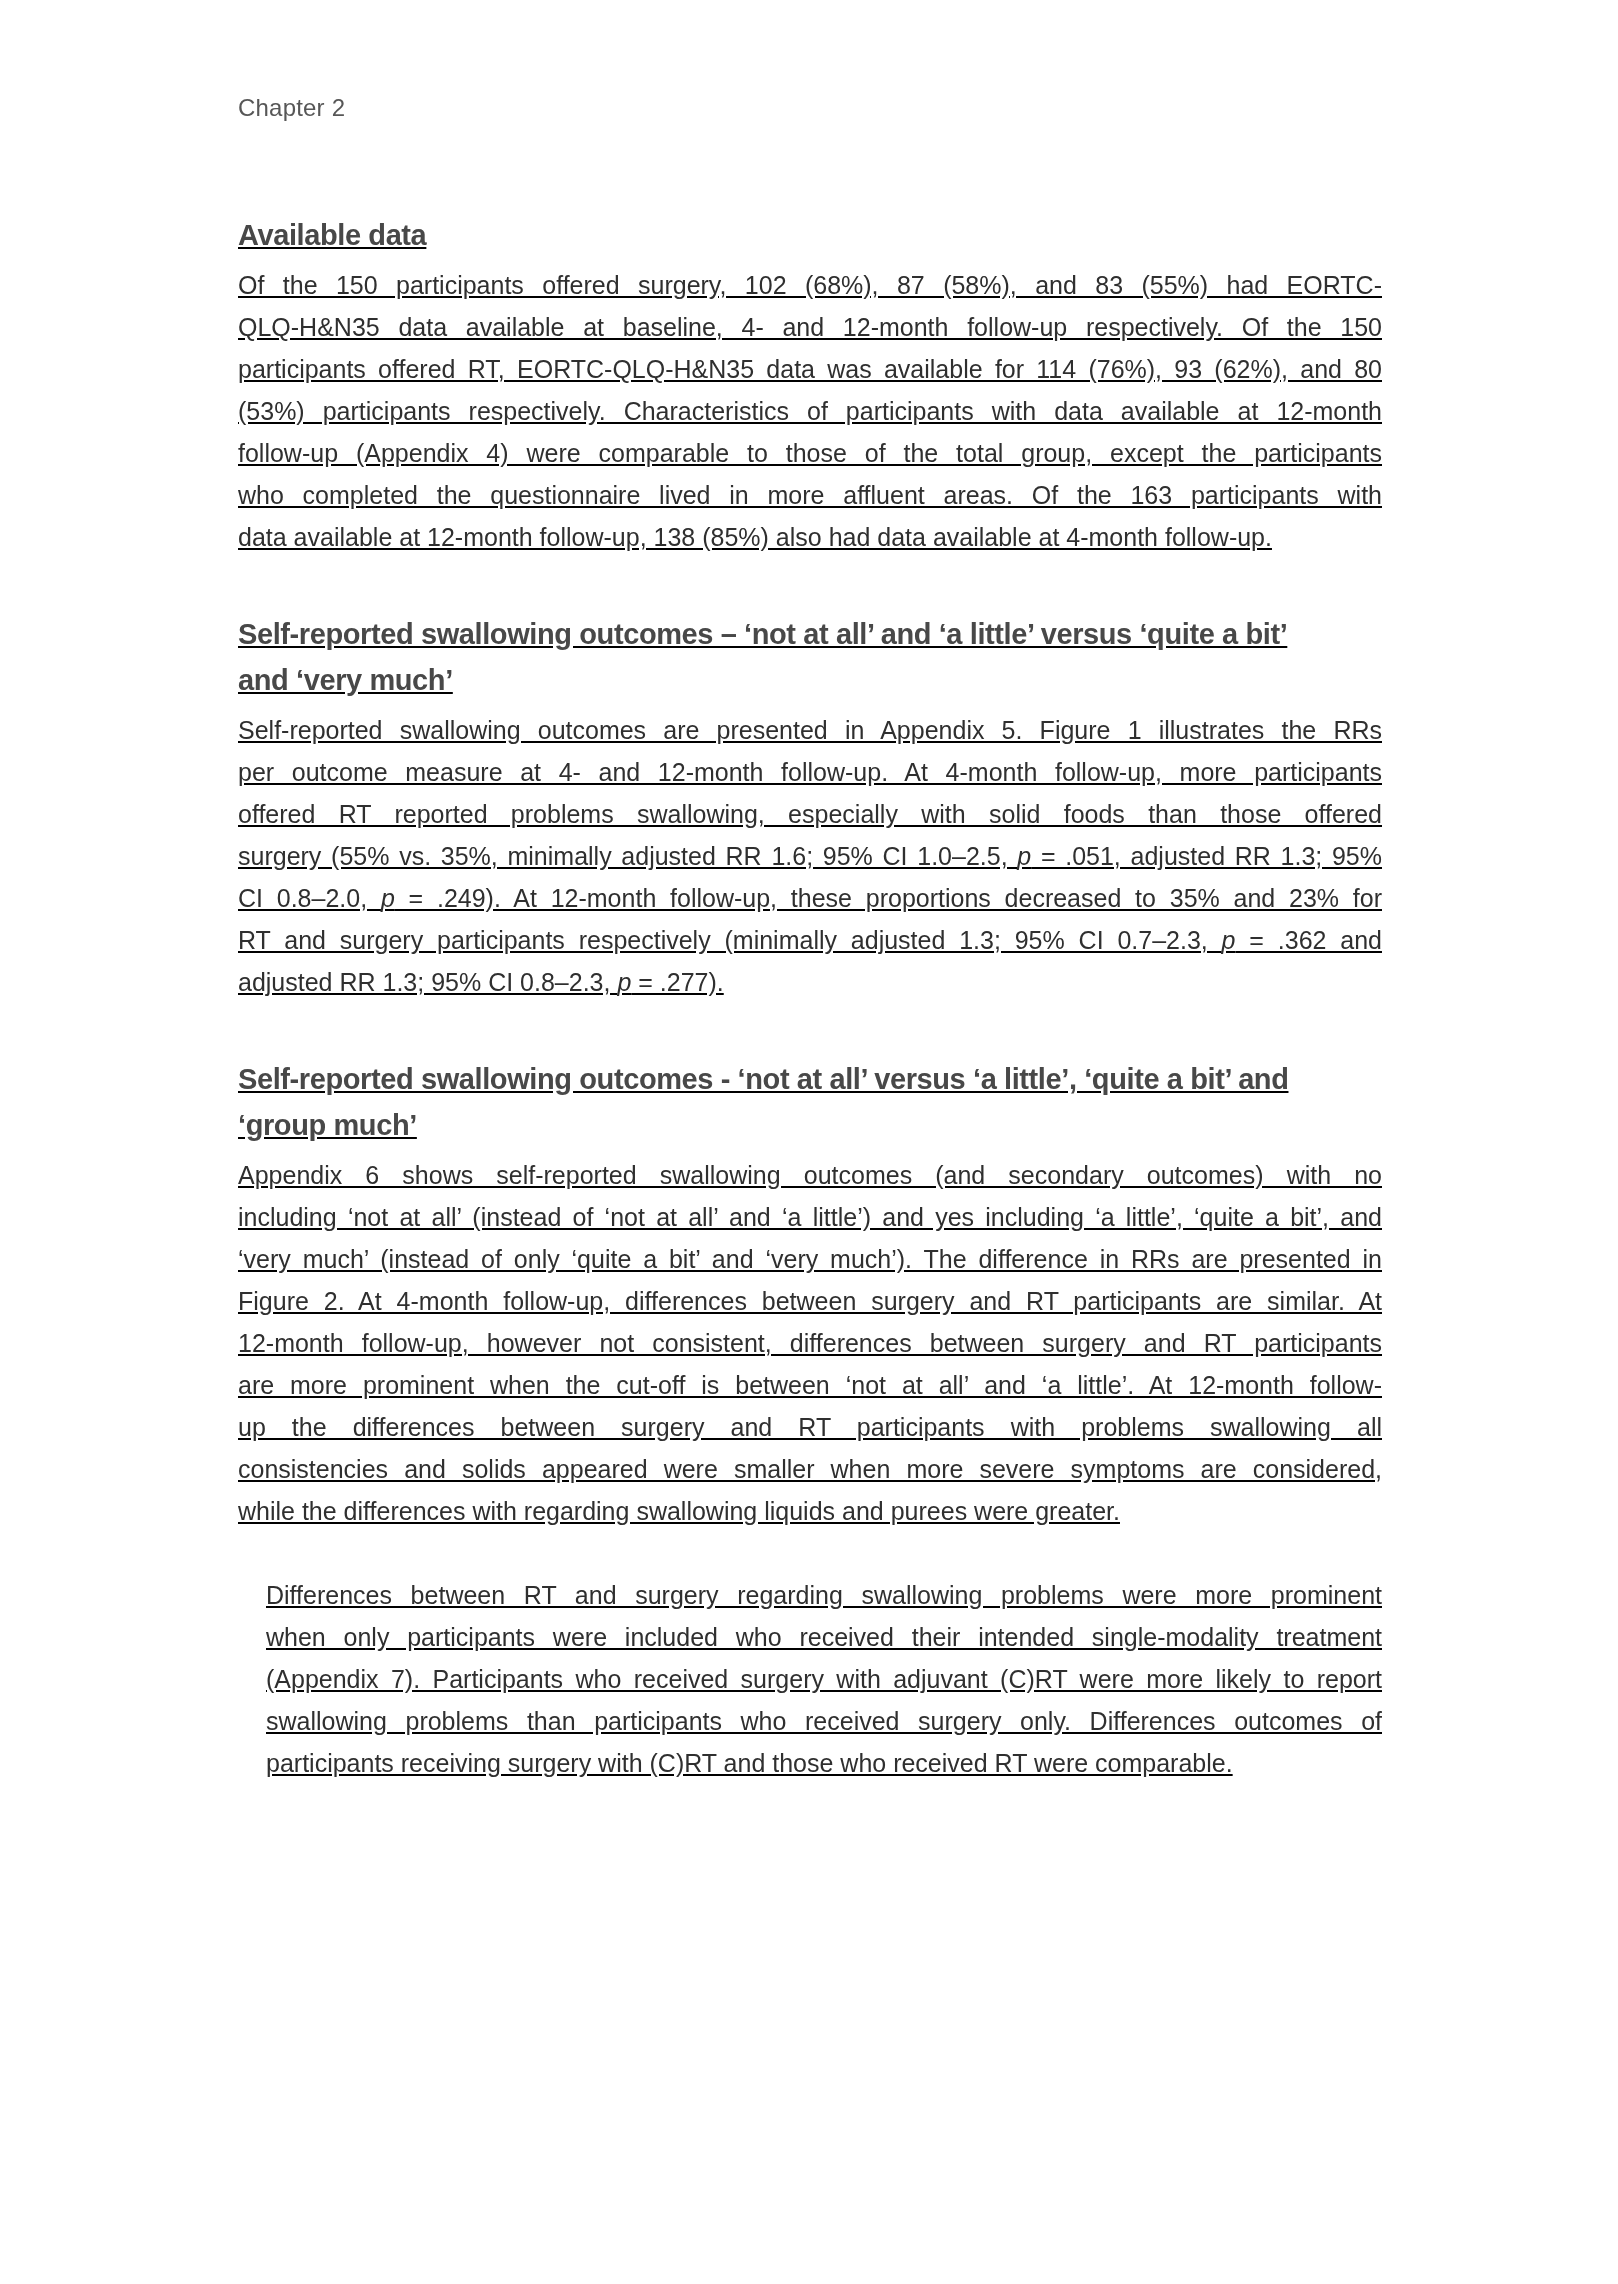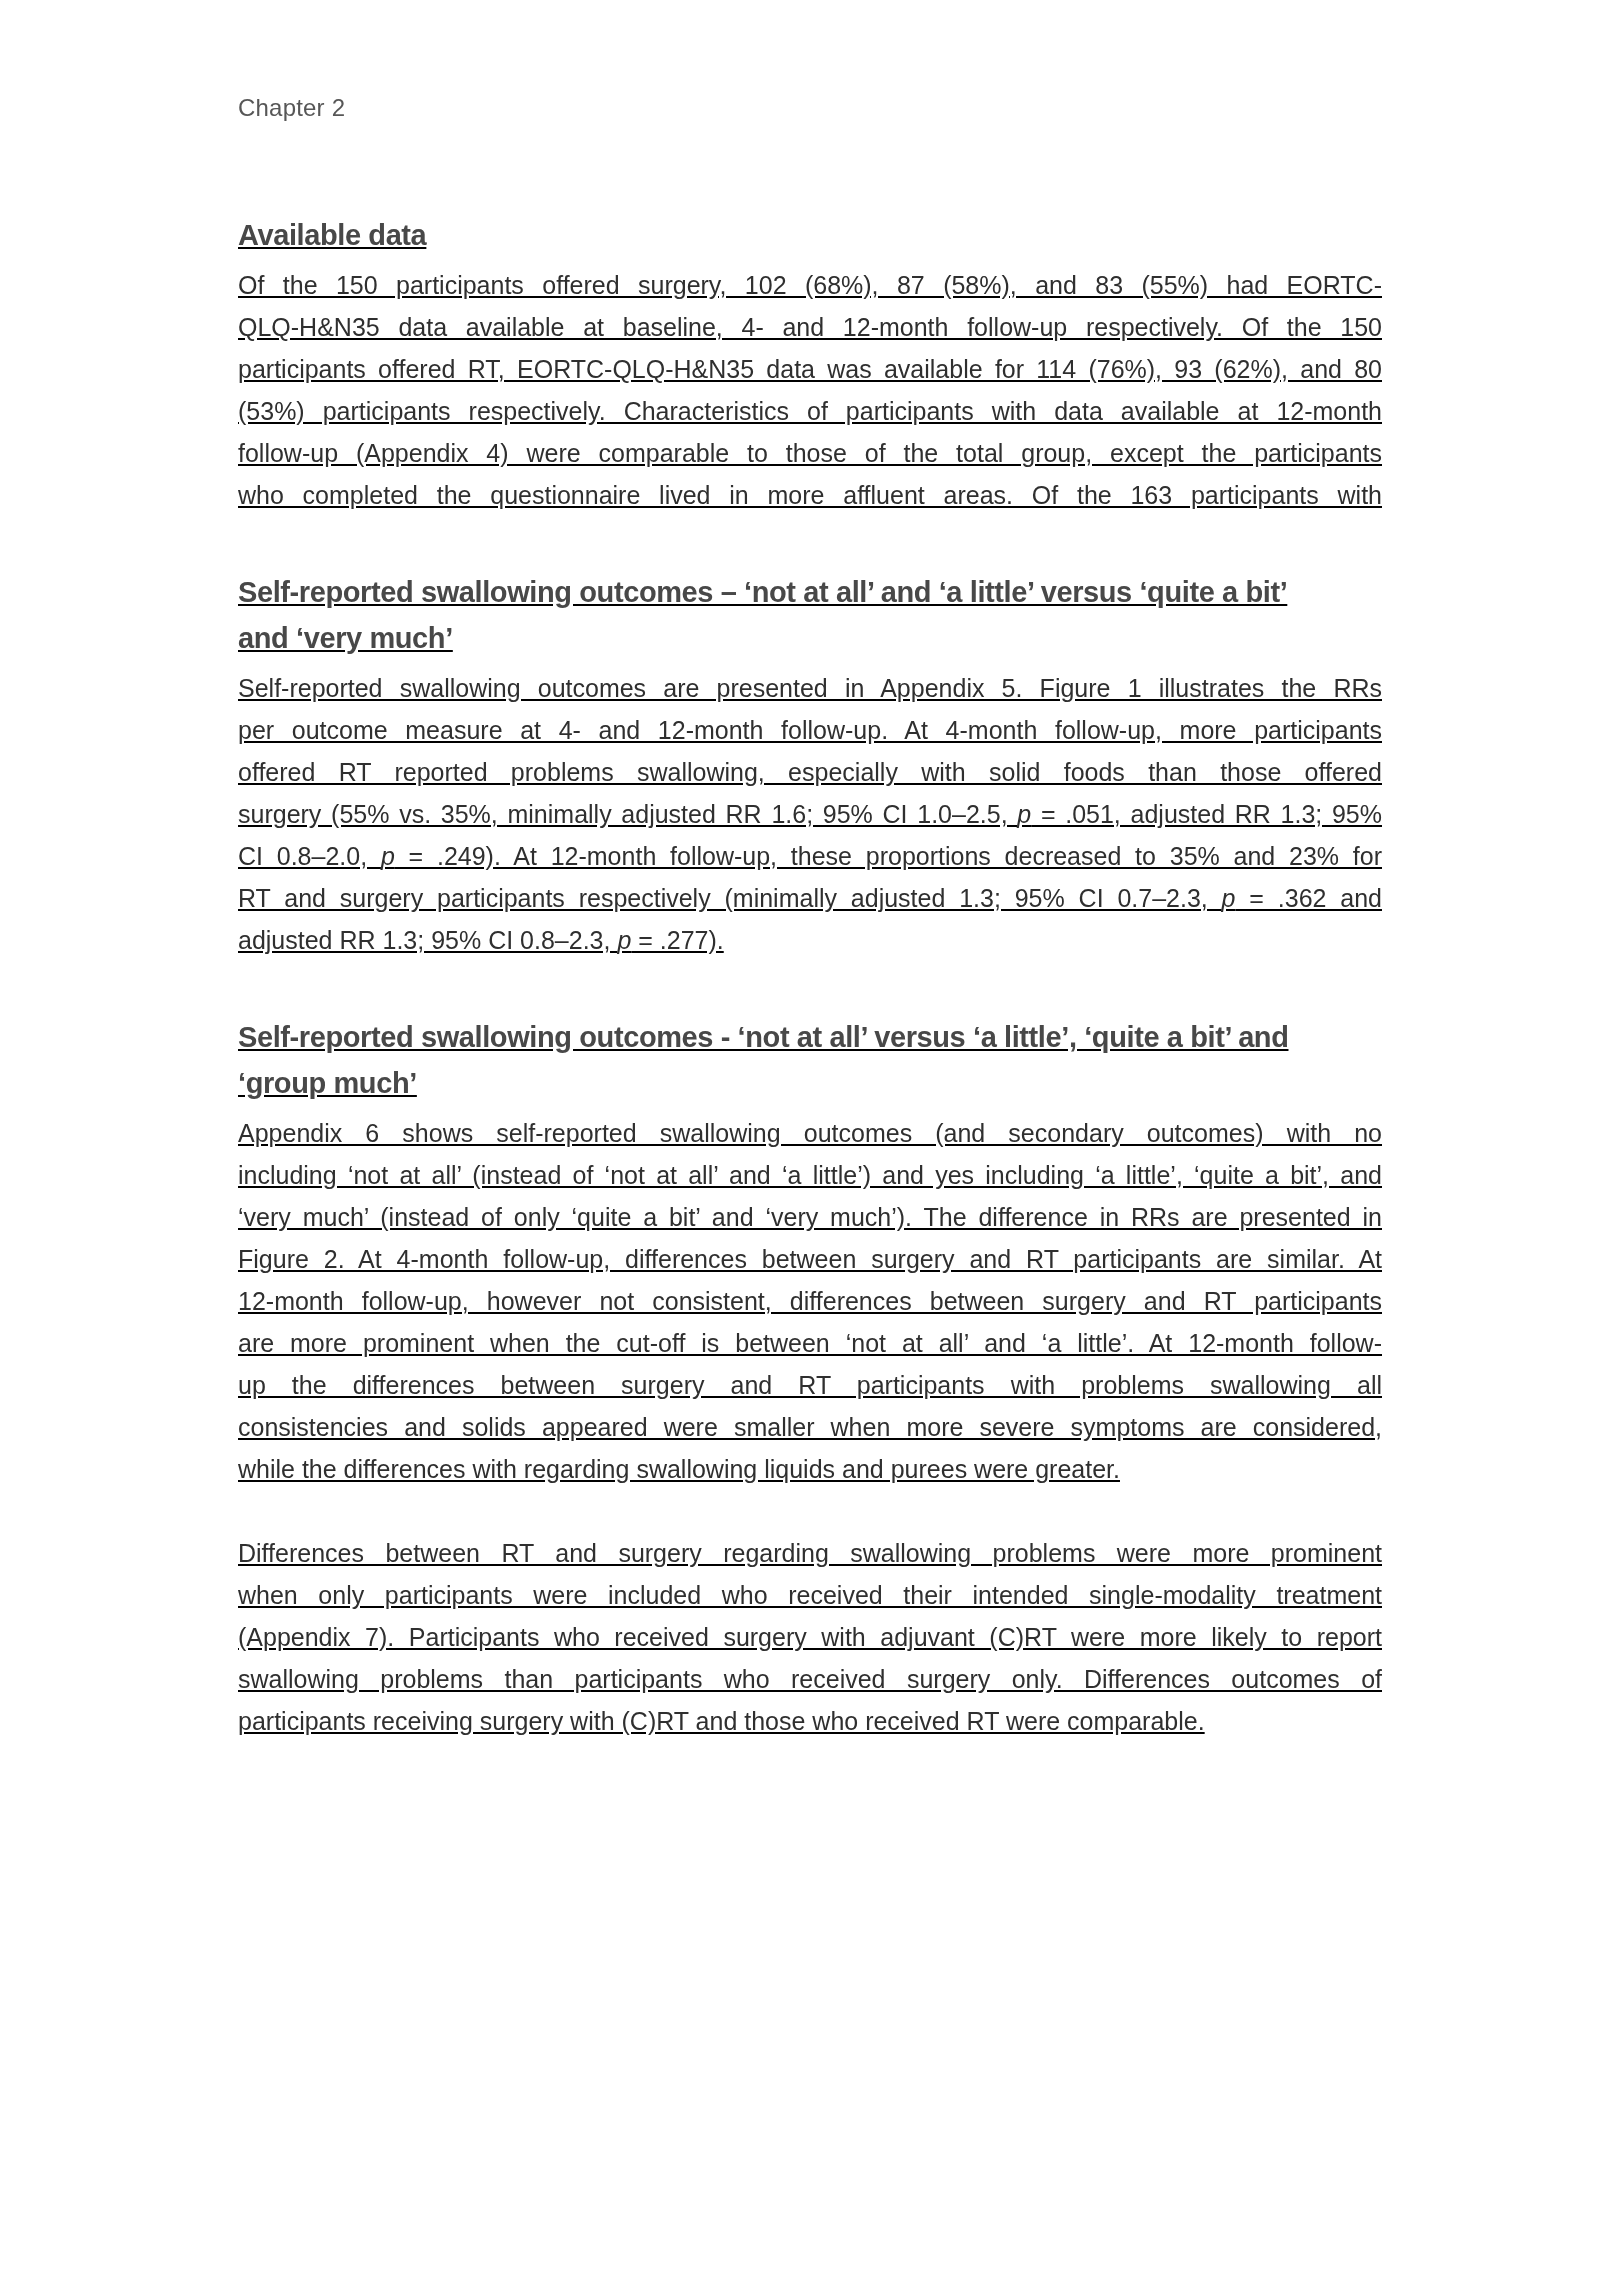--- a/index.html
+++ b/index.html
@@ -46,20 +46,21 @@
     white-space: nowrap;
   }
   .block.paragraph {
     font-size: 25px;
     line-height: 42px;
     color: var(--body-text, #2f2f2f);
     margin: 0;
   }
   .block.paragraph + .block.paragraph {
     margin-top: 42px;
+    margin-left: 28px;
   }
   .block.paragraph .line {
     white-space: nowrap;
   }
   .block.paragraph .line.just {
     text-align: justify;
     text-align-last: justify;
   }
   .block.paragraph .line i {
     font-style: italic;
@@ -83,20 +84,21 @@
       <div class="block heading">
         <div class="line">Available data</div>
       </div>
       <div class="block paragraph">
         <div class="line just">Of the 150 participants offered surgery, 102 (68%), 87 (58%), and 83 (55%) had EORTC-</div>
         <div class="line just">QLQ-H&amp;N35 data available at baseline, 4- and 12-month follow-up respectively. Of the 150</div>
         <div class="line just">participants offered RT, EORTC-QLQ-H&amp;N35 data was available for 114 (76%), 93 (62%), and 80</div>
         <div class="line just">(53%) participants respectively. Characteristics of participants with data available at 12-month</div>
         <div class="line just">follow-up (Appendix 4) were comparable to those of the total group, except the participants</div>
         <div class="line just">who completed the questionnaire lived in more affluent areas. Of the 163 participants with</div>
+        <div class="line">data available at 12-month follow-up, 138 (85%) also had data available at 4-month follow-up.</div>
       </div>
       <div class="block heading">
         <div class="line">Self-reported swallowing outcomes – ‘not at all’ and ‘a little’ versus ‘quite a bit’</div>
         <div class="line">and ‘very much’</div>
       </div>
       <div class="block paragraph">
         <div class="line just">Self-reported swallowing outcomes are presented in Appendix 5. Figure 1 illustrates the RRs</div>
         <div class="line just">per outcome measure at 4- and 12-month follow-up. At 4-month follow-up, more participants</div>
         <div class="line just">offered RT reported problems swallowing, especially with solid foods than those offered</div>
         <div class="line just">surgery (55% vs. 35%, minimally adjusted RR 1.6; 95% CI 1.0–2.5, <i>p</i> = .051, adjusted RR 1.3; 95%</div>

